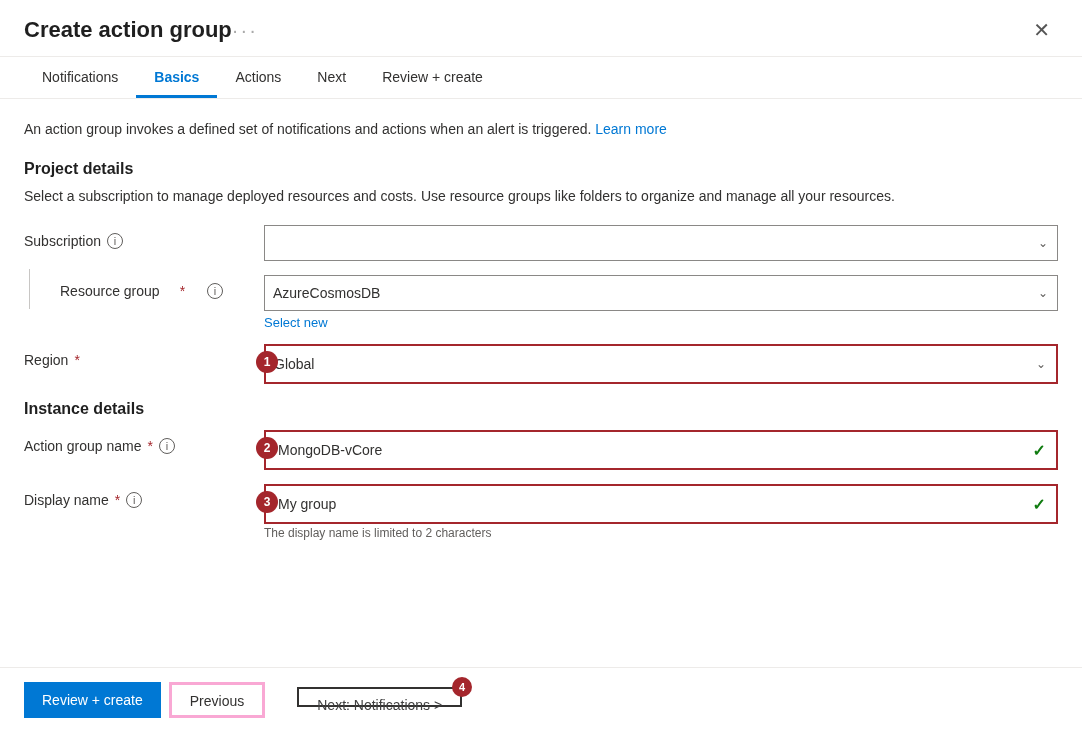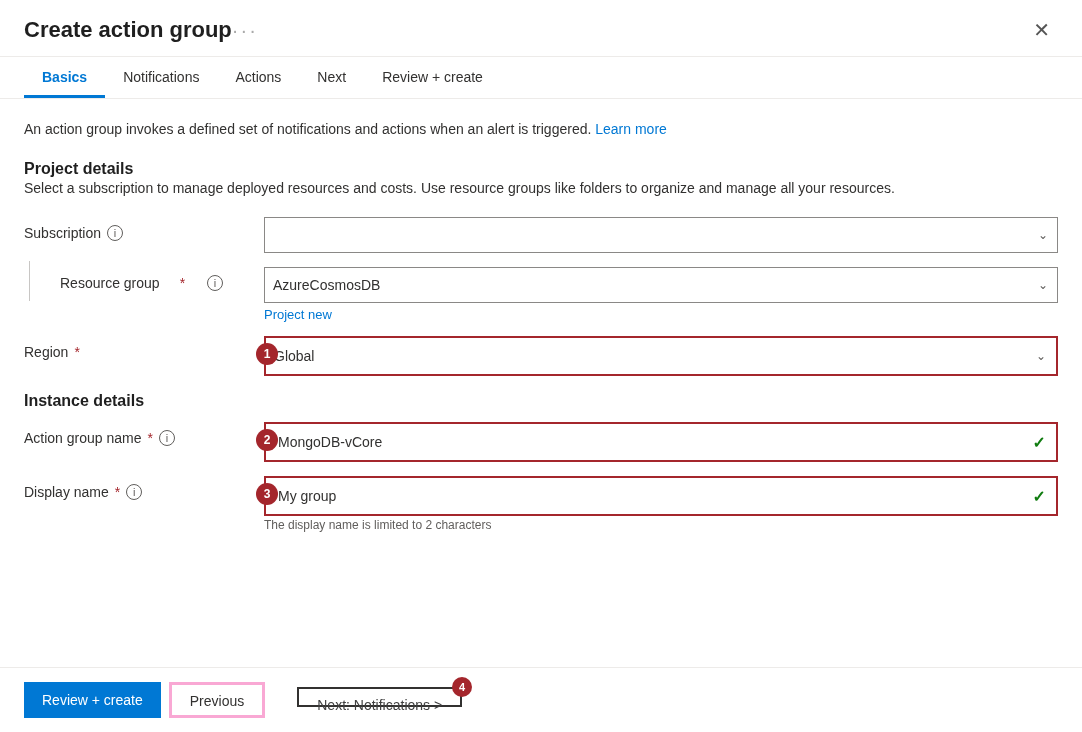--- a/index.html
+++ b/index.html
@@ -88,20 +88,21 @@
     }
     .info-text a {
       color: #0078d4;
       text-decoration: none;
     }
 
     .section-title {
       font-size: 16px;
       font-weight: 700;
       color: #1f1f1f;
+      margin-bottom: 8px;
     }
 
     .section-desc {
       font-size: 14px;
       color: #323130;
       margin-bottom: 18px;
       line-height: 1.5;
     }
 
     .form-row {
@@ -282,25 +283,25 @@
 
   <div class="dialog-header">
     <div class="dialog-title-row">
       <span class="dialog-title">Create action group</span>
       <span class="dialog-title-dots">···</span>
     </div>
     <button class="close-btn">✕</button>
   </div>
 
   <div class="tabs-bar">
+    <div class="tab">
+      <span>Notifications</span>
+    </div>
     <div class="tab active">
       <span>Basics</span>
-    </div>
-    <div class="tab">
-      <span>Notifications</span>
     </div>
     <div class="tab">
       <span>Actions</span>
     </div>
     <div class="tab">
       <span>Next</span>
     </div>
     <div class="tab">
       <span>Review + create</span>
     </div>
@@ -342,21 +343,21 @@
           <span class="info-icon" style="margin-left:6px;">i</span>
         </div>
       </div>
       <div class="form-control-col">
         <div class="select-wrapper">
           <select class="form-select">
             <option value="AzureCosmosDB">AzureCosmosDB</option>
           </select>
           <span class="chevron-down">⌄</span>
         </div>
-        <a class="create-new-link" href="#">Project new</a>
+        <a class="create-new-link" href="#">Select new</a>
       </div>
     </div>
 
     <div class="form-row" style="position:relative;">
       <span class="badge" style="left:232px;top:7px;">1</span>
       <div class="form-label-col">
         <span>Region</span>
         <span class="required" style="color:#a4262c;">*</span>
 
       </div>

